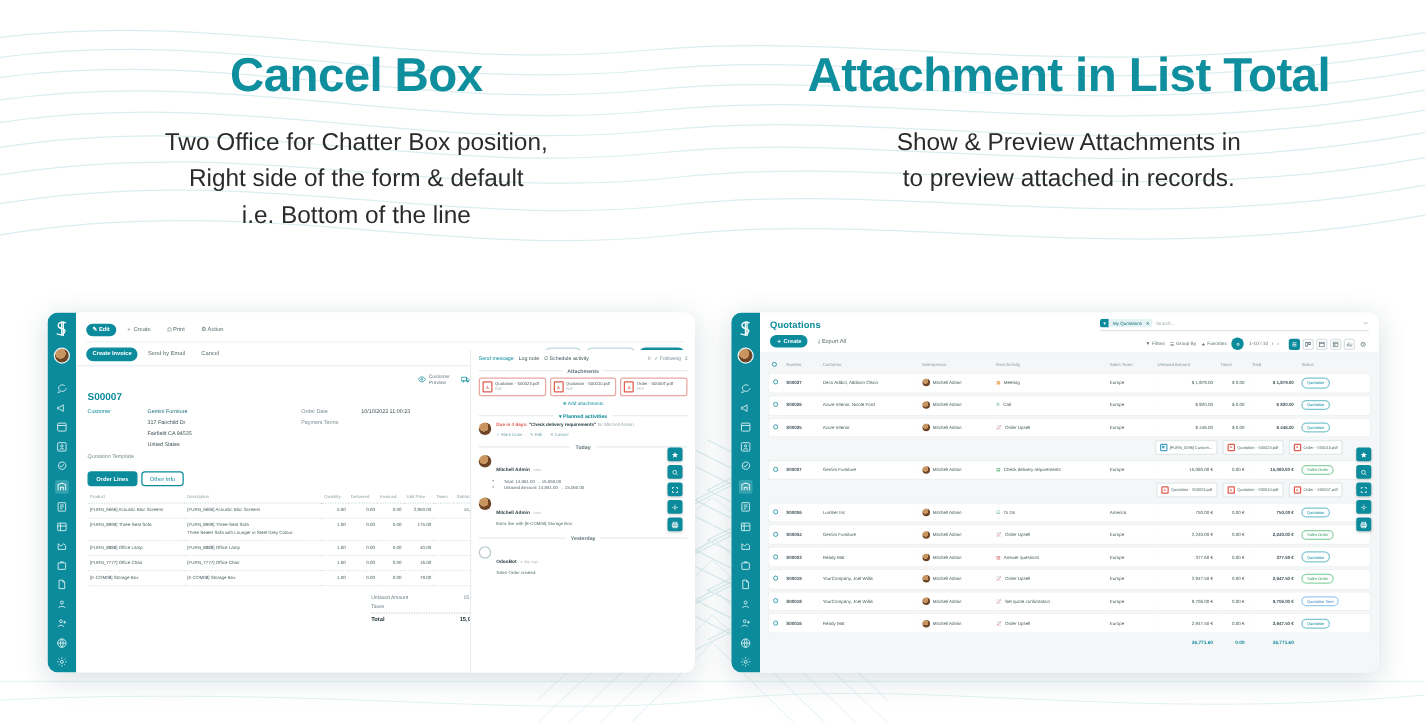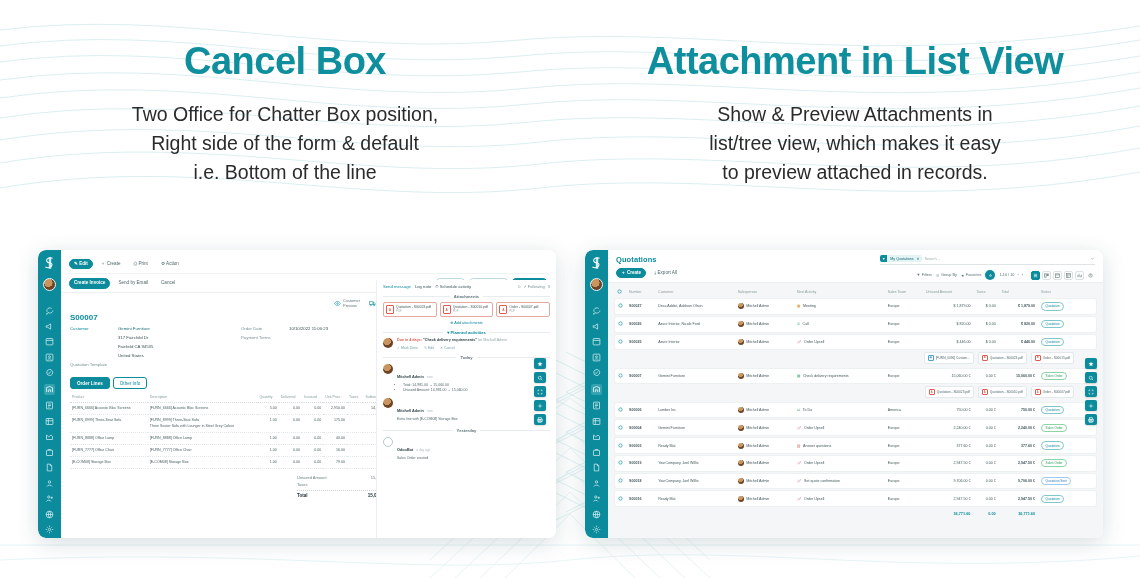--- a/index.html
+++ b/index.html
@@ -261,24 +261,23 @@
 <div class="headers">
   <div class="hcol">
     <div class="htitle">Cancel Box</div>
     <div class="hsub">
       <div>Two Office for Chatter Box position,</div>
       <div>Right side of the form &amp; default</div>
       <div>i.e. Bottom of the line</div>
     </div>
   </div>
   <div class="hcol">
-    <div class="htitle">Attachment in List View</div>
+    <div class="htitle">Attachment in List Total</div>
     <div class="hsub">
       <div>Show &amp; Preview Attachments in</div>
-      <div>list/tree view, which makes it easy</div>
       <div>to preview attached in records.</div>
     </div>
   </div>
 </div>
 
 <div class="shot" id="shot-left">
 
   <div class="odoo-sidebar">
     <svg class="odoo-logo" viewBox="0 0 24 24" fill="none" stroke="#ffffff" stroke-width="1.6">
       <path d="M16 5c-5-2-10 0-9 4s9 2 8 6-6 5-10 3"></path>

